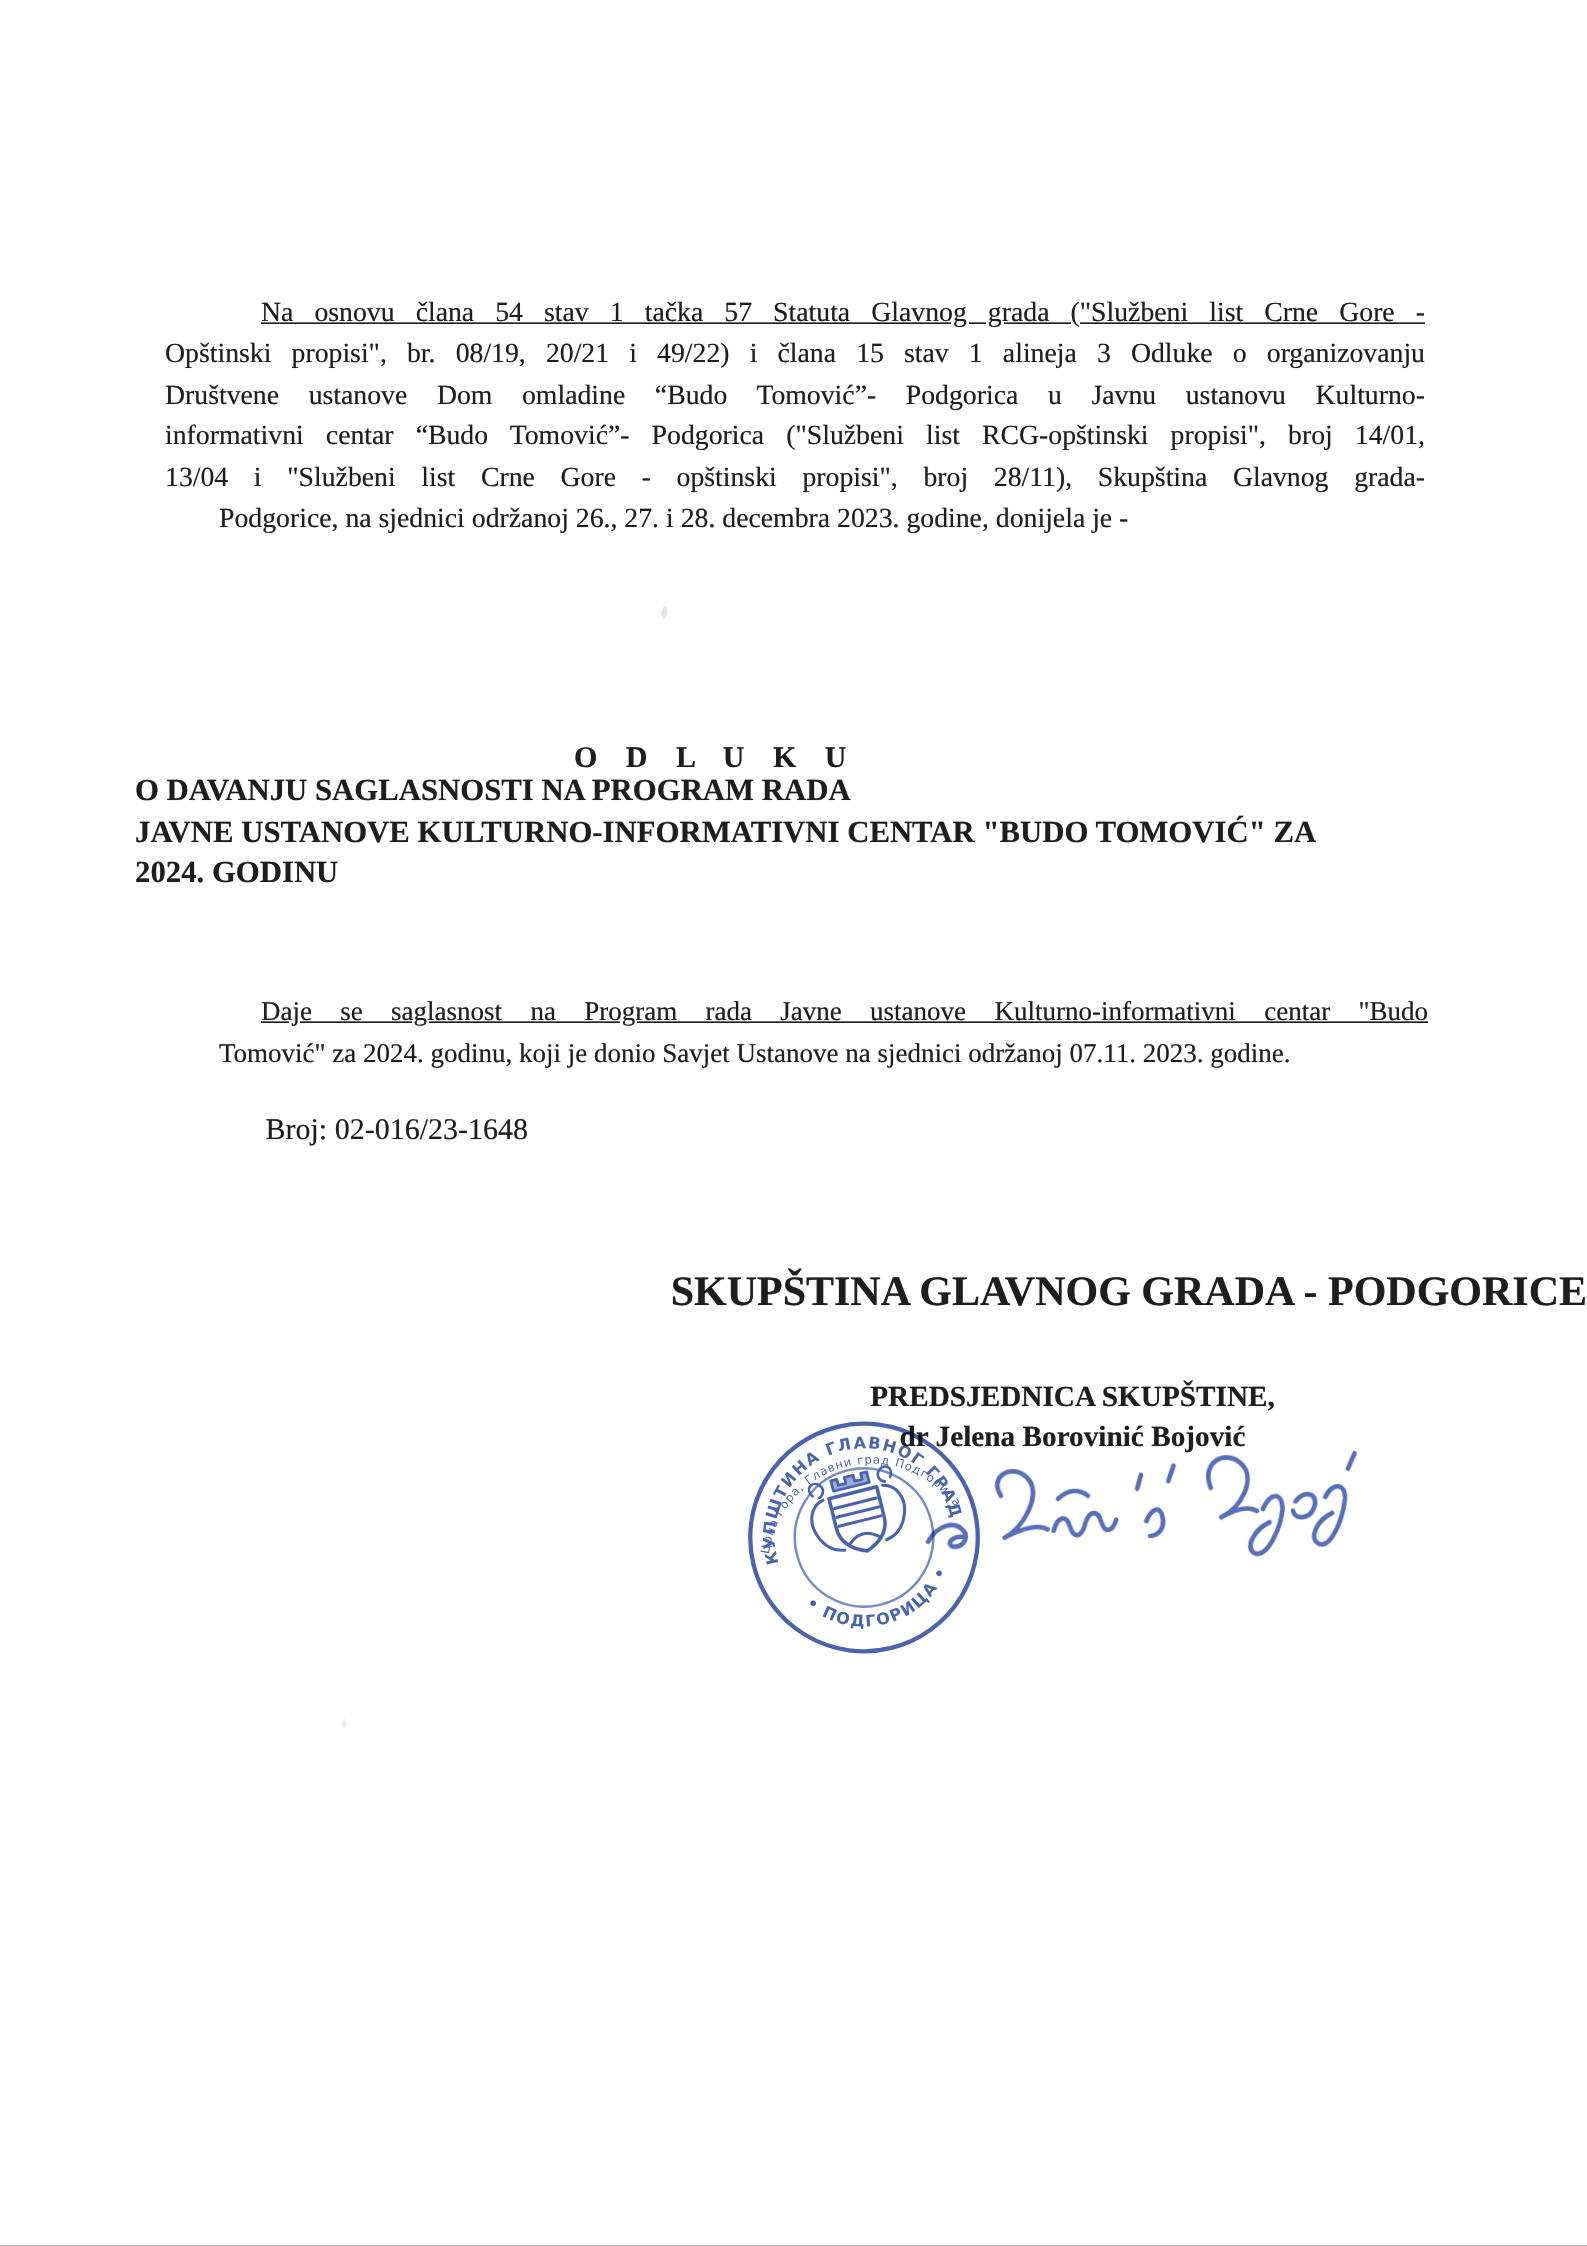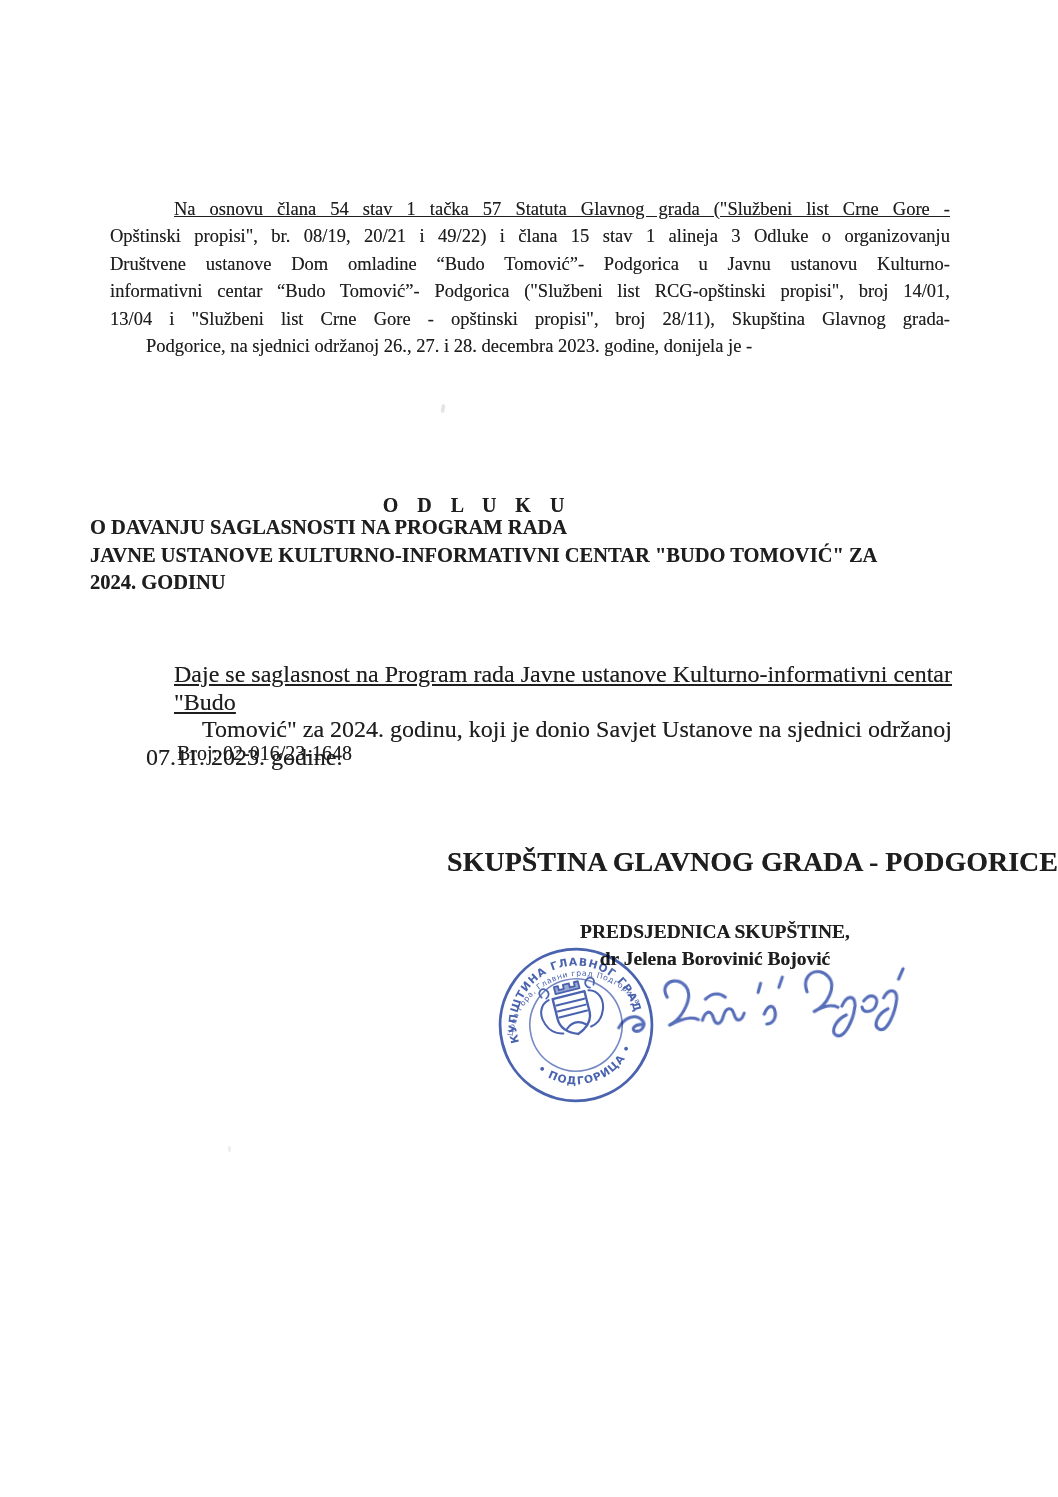--- a/index.html
+++ b/index.html
@@ -11,21 +11,21 @@
     font-family:"Liberation Serif", serif;
     color:#1e1e1e;
   }
   .doc-text{ text-shadow:0 0 .5px rgba(25,25,25,.55); }
   .para{ position:absolute; }
   .para .line{ text-align:justify; text-align-last:justify; white-space:normal; }
   .para .line.lastline{ text-align:right; text-align-last:left;margin-left:36px; }
   .para .line.indent{ padding-left:64px;text-decoration:underline; }
 
   .p1{ left:110px; top:196px; width:840px; font-size:18.5px; line-height:27.4px; }
-  .p2{ left:110px; top:661px; width:842px; font-size:24px;   line-height:27.5px; }
+  .p2{ left:110px; top:661px; width:842px; font-size:18px;   line-height:27.5px; }
 
   .odluku{
     position:absolute; left:0; top:450px; width:954px;
     text-align:center; font-weight:bold; font-size:20px; letter-spacing:7px;margin-top:44px;
   }
   .title{
     position:absolute; left:90px; top:514px; width:876px;
     text-align:left; font-weight:bold; font-size:20.5px; line-height:27.5px;
   }
   .ref{ position:absolute; left:177px; top:740px; font-size:20px; line-height:27.5px;text-align:center; }

